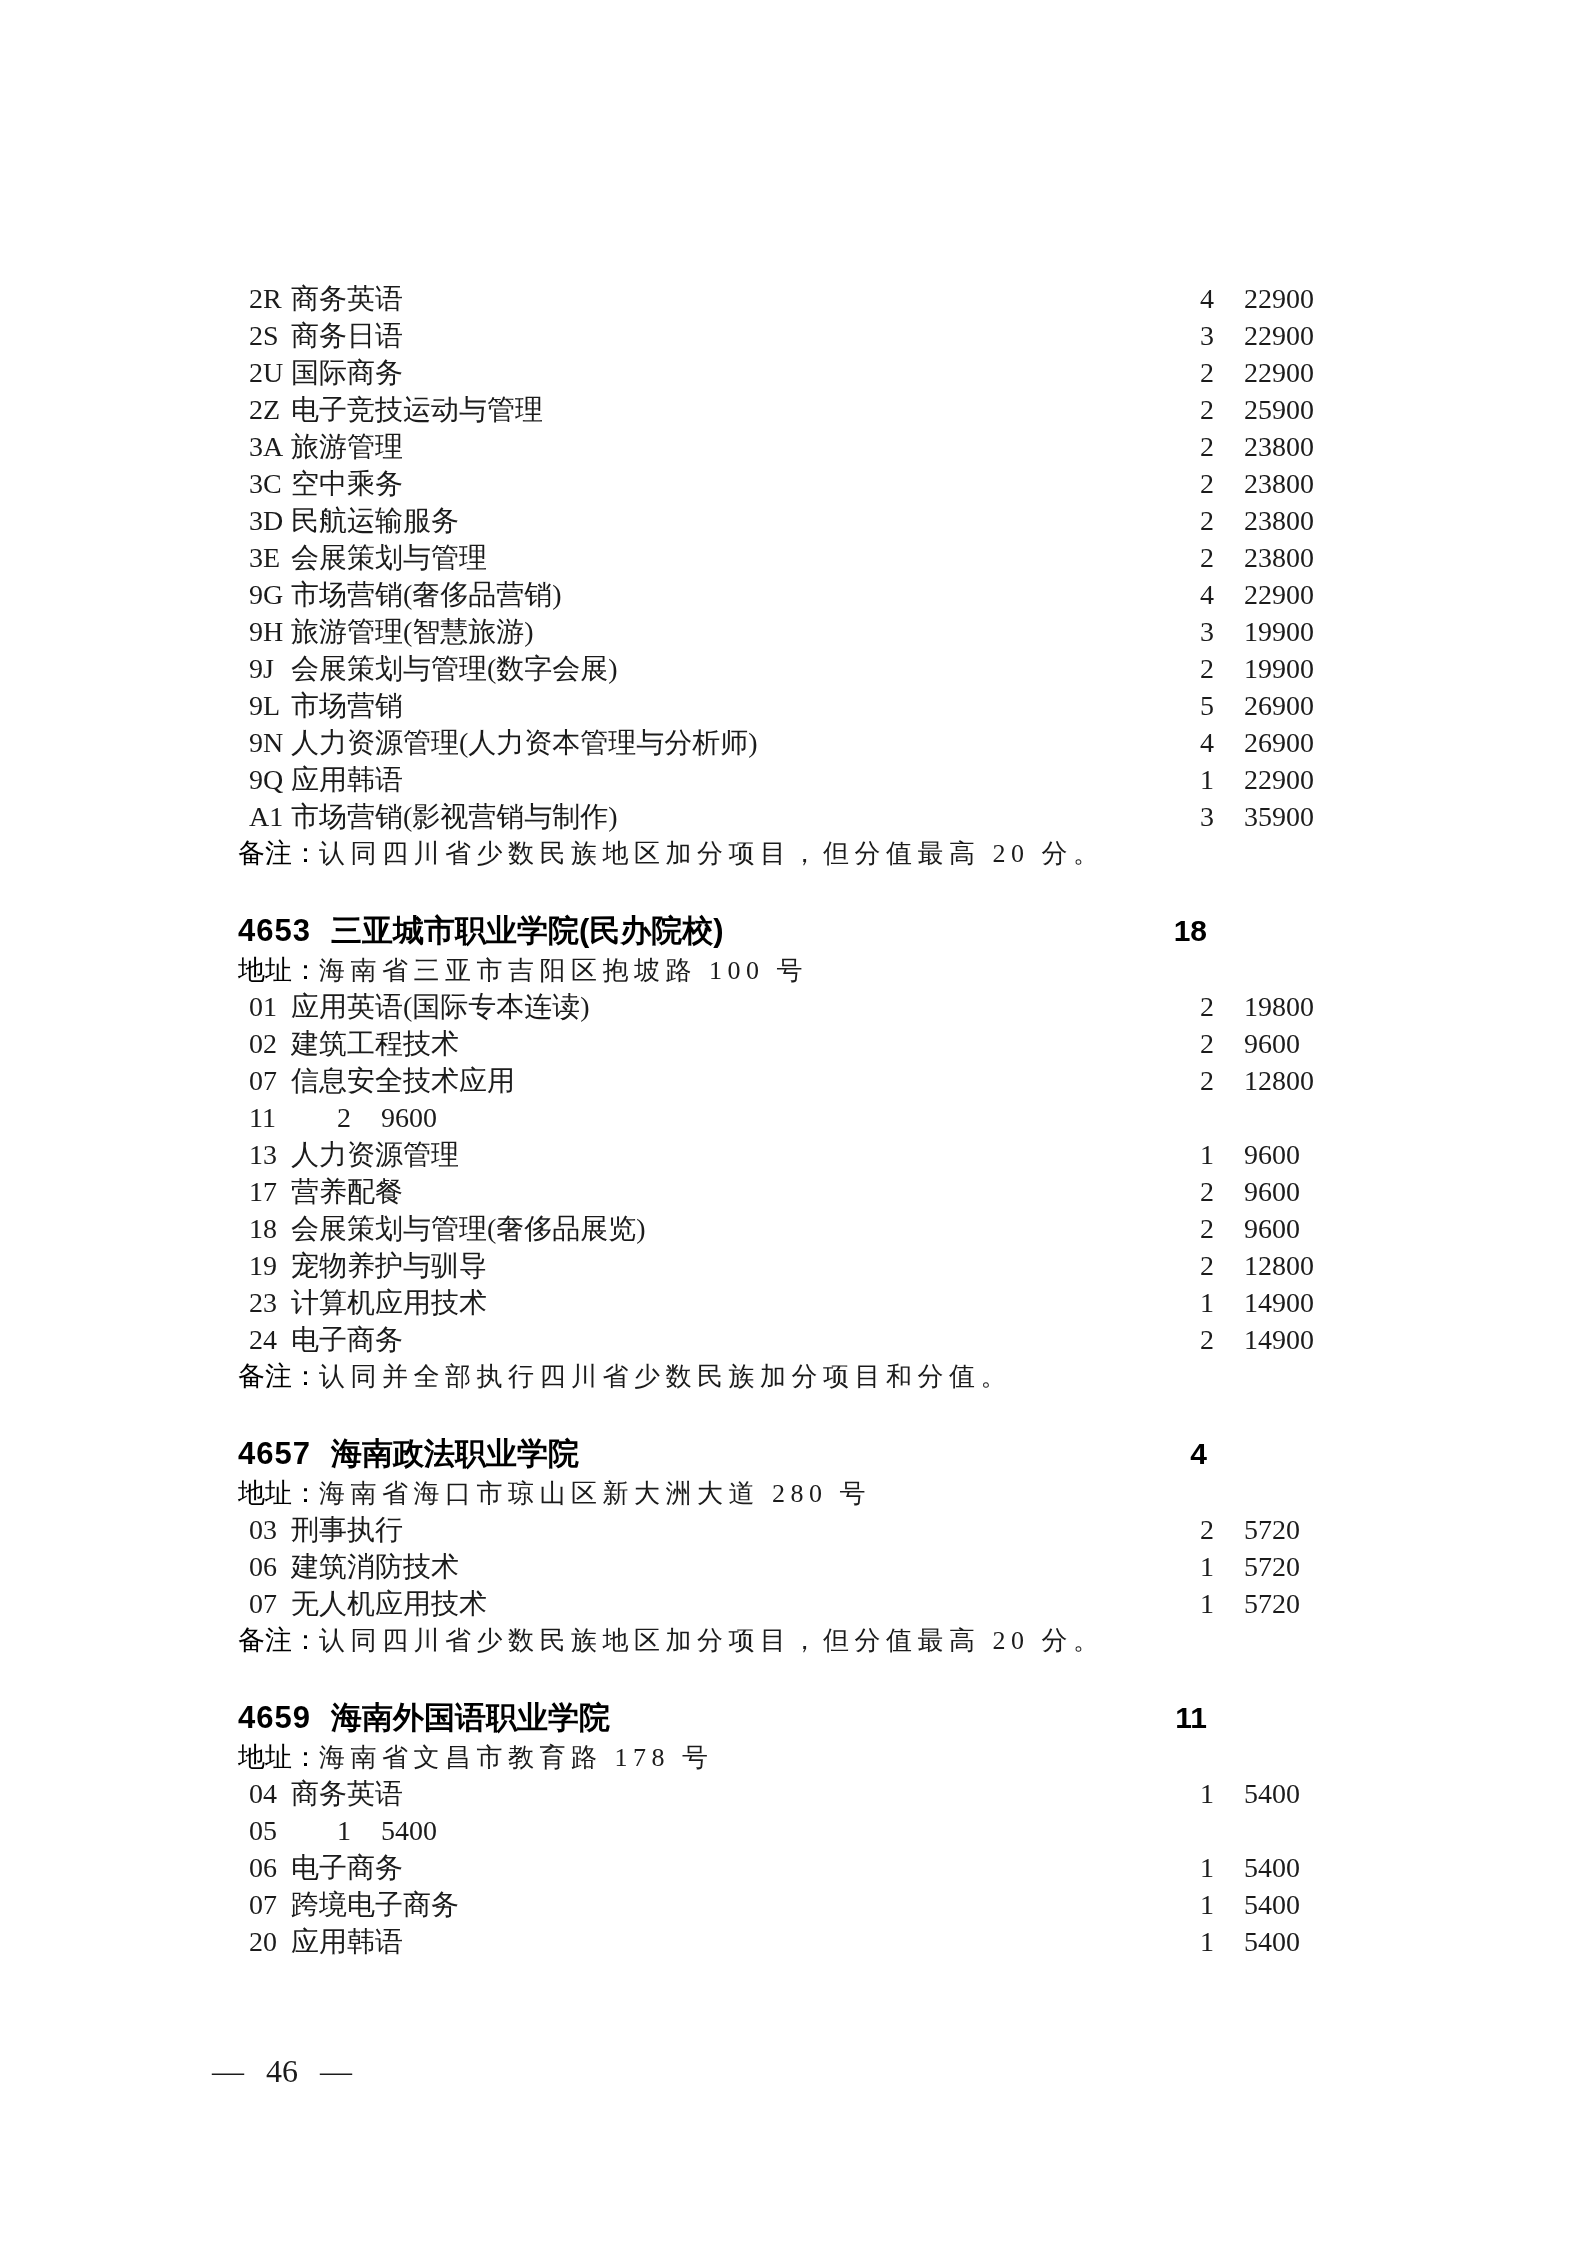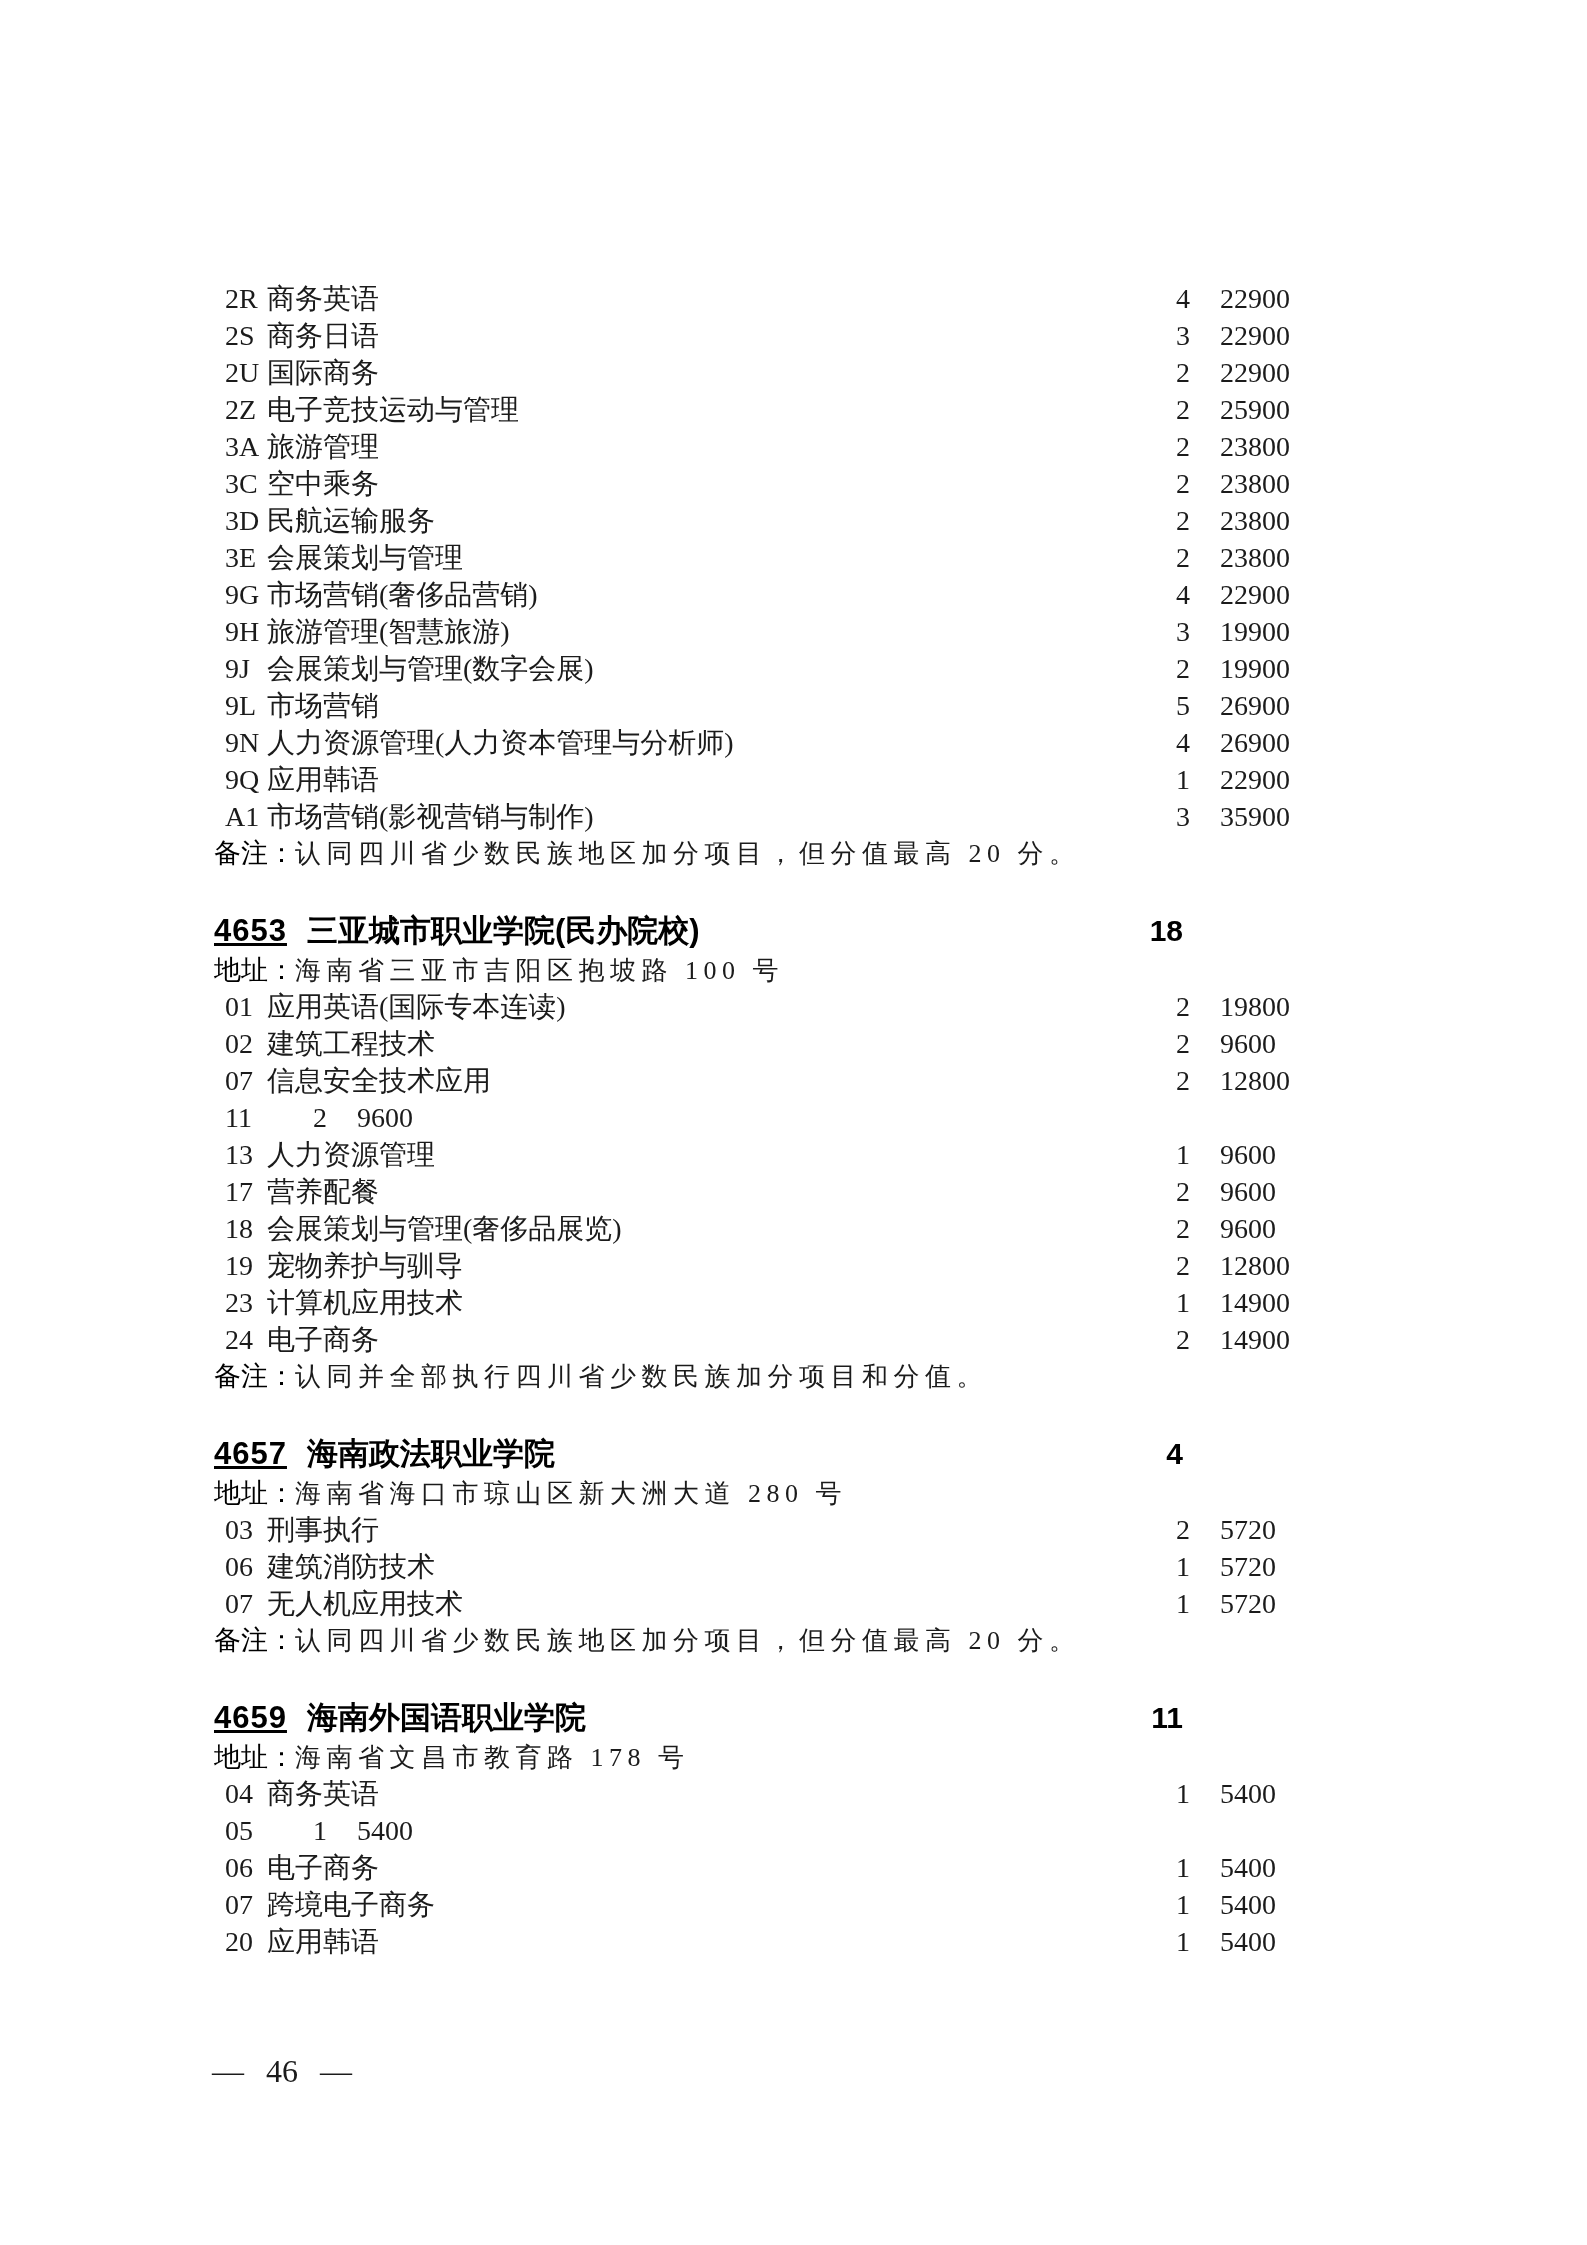--- a/index.html
+++ b/index.html
@@ -15,38 +15,39 @@
     background: #ffffff;
     color: #1b1b1b;
     font-family: "Liberation Serif", "DejaVu Serif", serif;
     overflow: hidden;
   }
   .content {
     position: absolute;
     top: 280px;
     left: 0;
     right: 13px;
+    padding-left: 24px;
   }
   section.college { display: block; }
   section.college + section.college { margin-top: 38px; }
 
   
   .sec-header {
     display: flex;
     align-items: baseline;
     margin-left: 214px;
     width: 969px;
     font-family: "Liberation Sans", "DejaVu Sans", sans-serif;
     font-weight: 700;
     font-size: 31px;
     line-height: 42px;
     height: 42px;
     color: #000;
   }
-  .sec-code { margin-right: 20px; letter-spacing: 1px; text-decoration: underline; }
+  .sec-code { margin-right: 20px; letter-spacing: 1px; }
   .sec-name { flex: 1 1 auto; }
   .sec-total { flex: none; font-size: 30px; }
 
   
   .addr-row {
     margin-left: 214px;
     font-size: 26px;
     line-height: 36px;
     height: 36px;
     white-space: nowrap;

